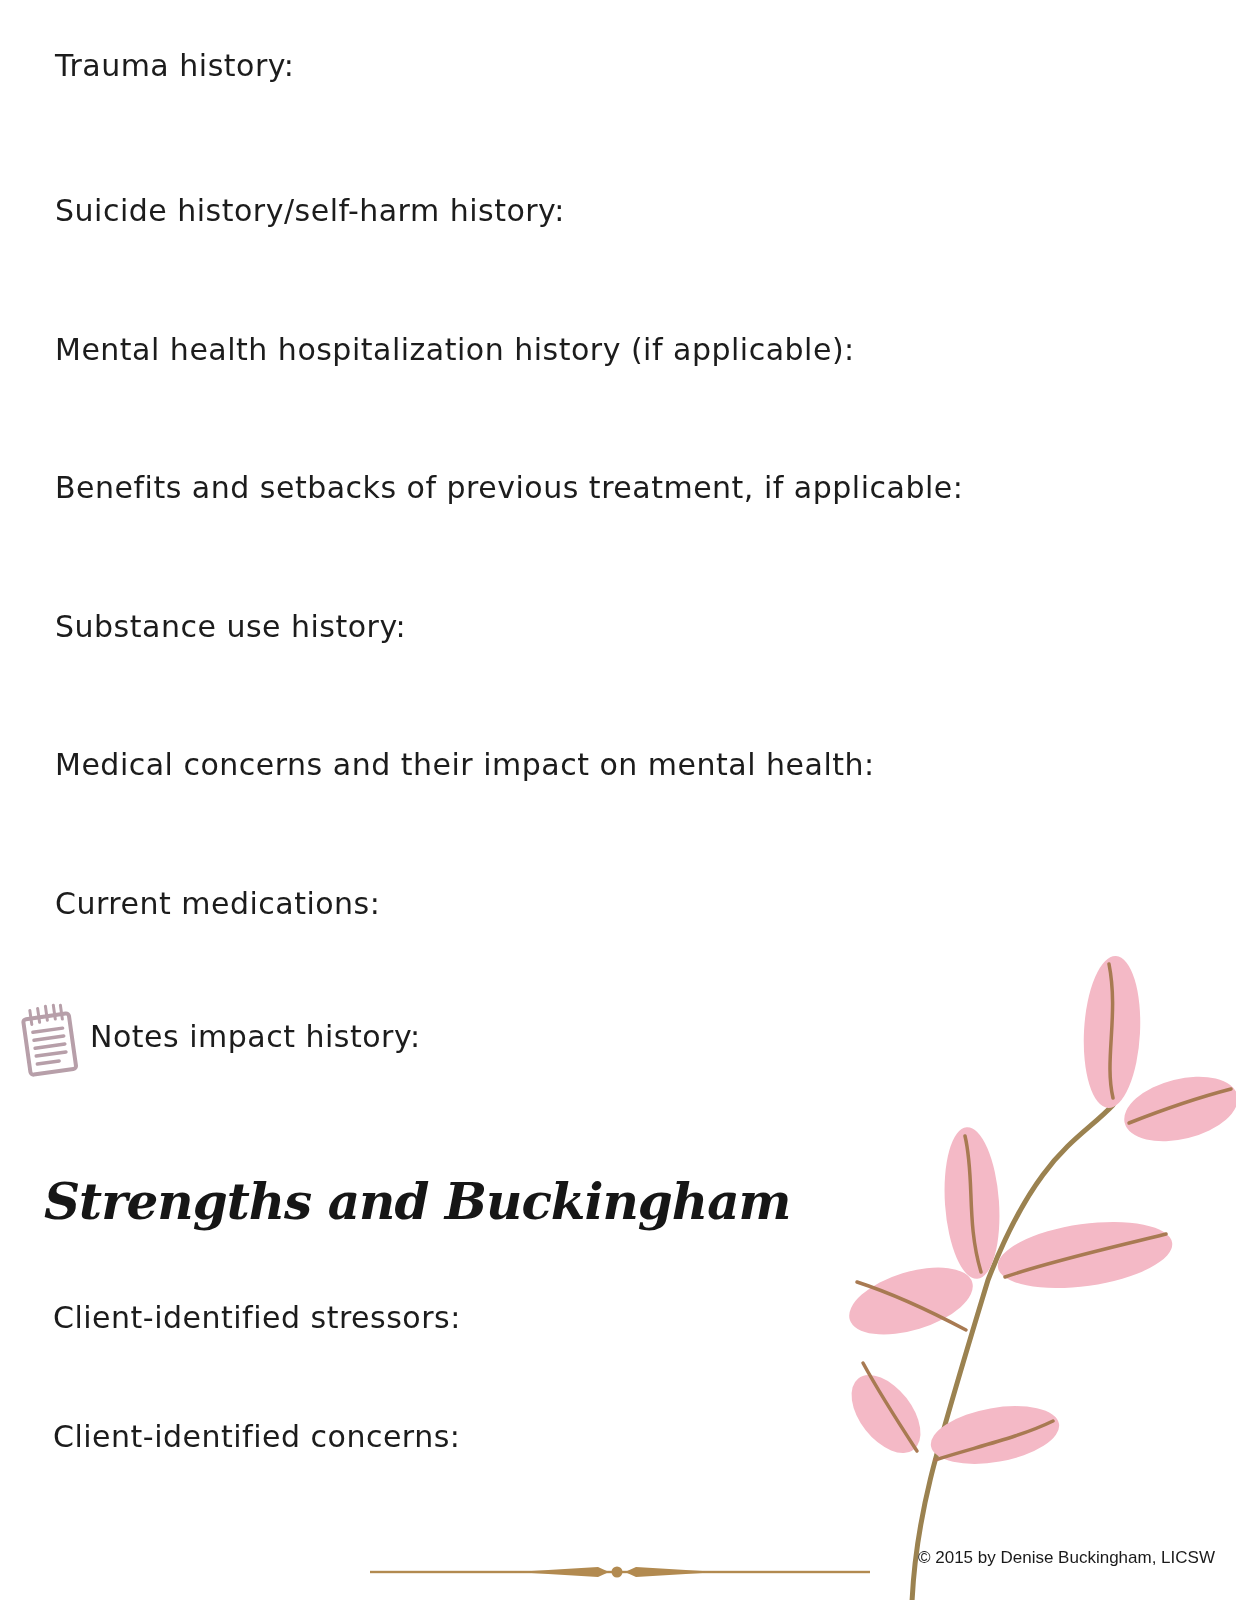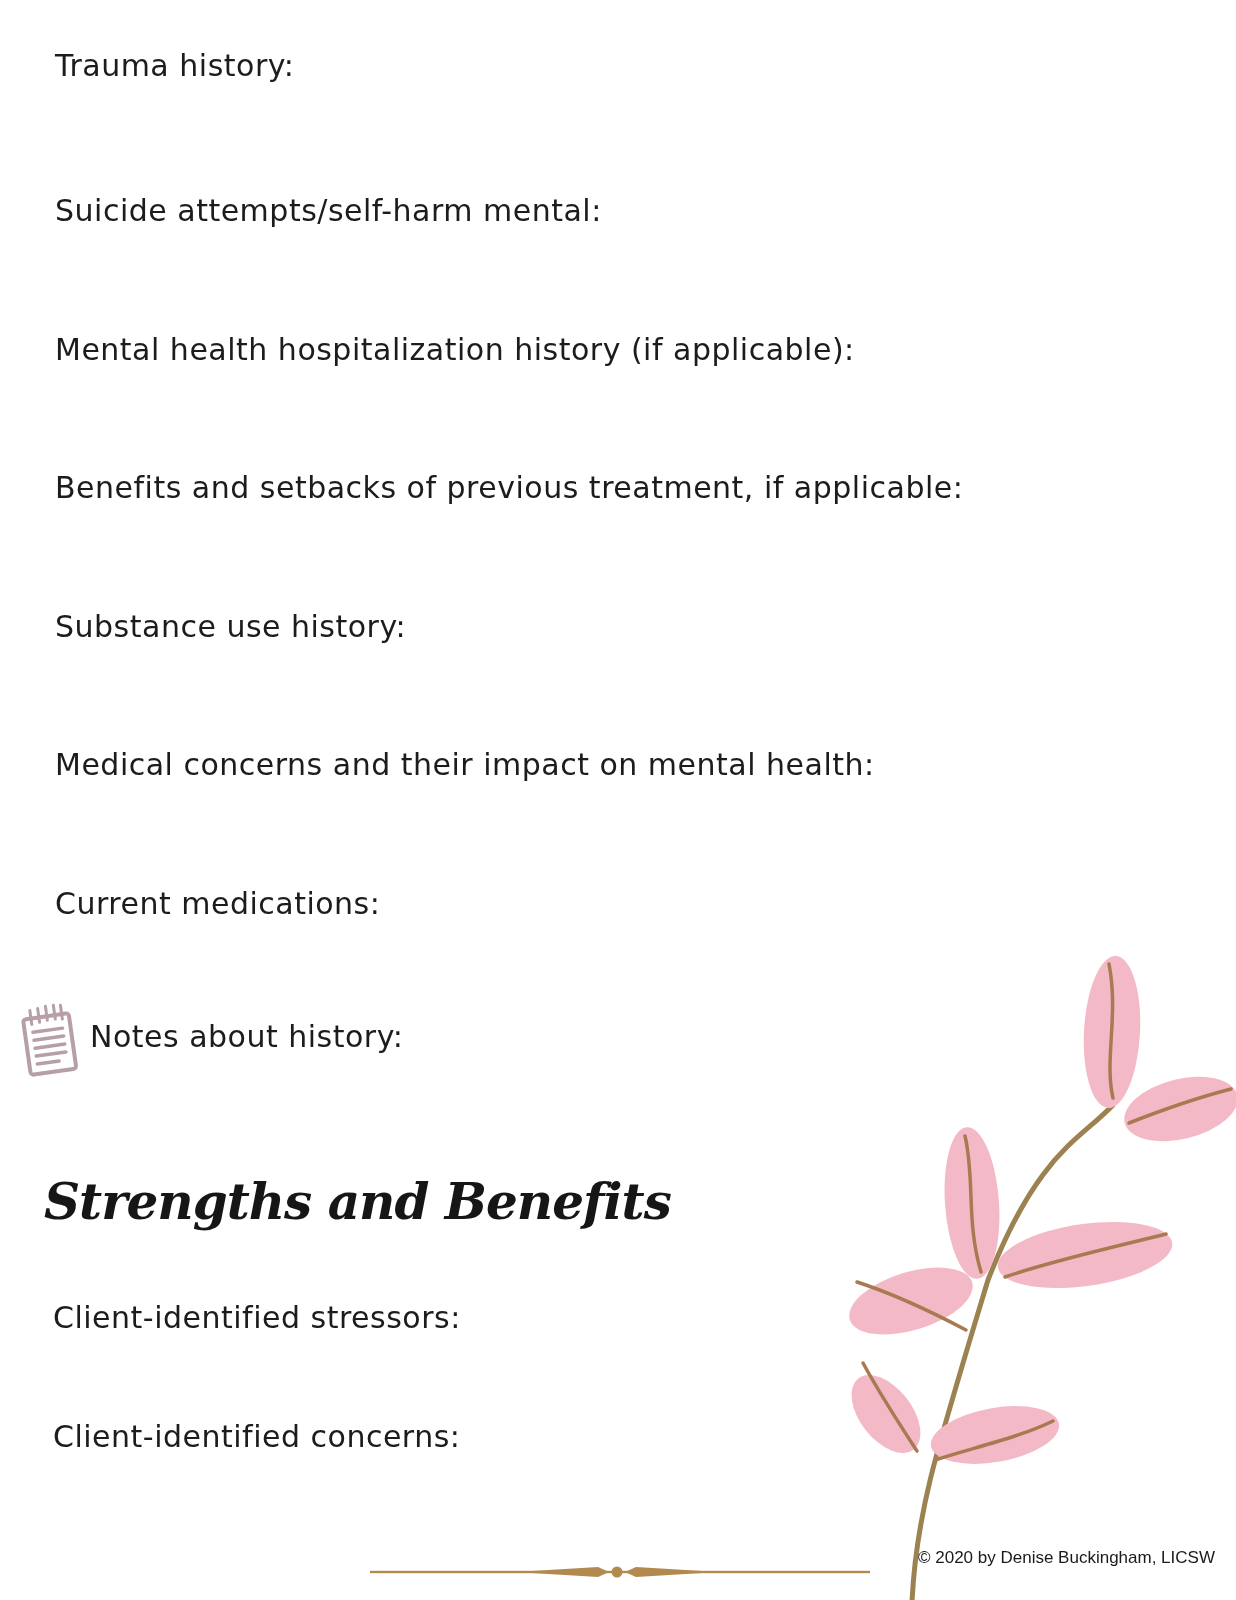--- a/index.html
+++ b/index.html
@@ -47,45 +47,45 @@
     font-family:"Liberation Sans", sans-serif;
     font-size:17px;color:#1a1a1a;white-space:nowrap;
   }
 </style>
 </head>
 <body>
 
 <div class="page">
 
   <div class="hand-label" style="top:48px">Trauma history:</div>
-  <div class="hand-label" style="top:193px">Suicide attempts/self-harm mental:</div>
+  <div class="hand-label" style="top:193px">Suicide history/self-harm history:</div>
   <div class="hand-label" style="top:470px">Benefits and setbacks of previous treatment, if applicable:</div>
   <div class="hand-label" style="top:332px">Mental health hospitalization history (if applicable):</div>
   <div class="hand-label" style="top:609px">Substance use history:</div>
   <div class="hand-label" style="top:886px">Current medications:</div>
   <div class="hand-label" style="top:747px">Medical concerns and their impact on mental health:</div>
 
   <div class="notes-row">
     <svg class="notepad-icon" viewBox="0 0 64 78">
       <rect x="8" y="16" width="46" height="56" rx="3" fill="#ffffff" class="pad-stroke" stroke-width="4"></rect>
       <line x1="16" y1="8" x2="16" y2="22" class="pad-stroke" stroke-width="3"></line>
       <line x1="24" y1="7" x2="24" y2="21" class="pad-stroke" stroke-width="3"></line>
       <line x1="32" y1="6" x2="32" y2="20" class="pad-stroke" stroke-width="3"></line>
       <line x1="40" y1="6" x2="40" y2="20" class="pad-stroke" stroke-width="3"></line>
       <line x1="47" y1="7" x2="47" y2="21" class="pad-stroke" stroke-width="3"></line>
       <line x1="16" y1="30" x2="46" y2="30" class="pad-stroke" stroke-width="3.5"></line>
       <line x1="16" y1="38" x2="46" y2="38" class="pad-stroke" stroke-width="3.5"></line>
       <line x1="16" y1="46" x2="46" y2="46" class="pad-stroke" stroke-width="3.5"></line>
       <line x1="16" y1="54" x2="46" y2="54" class="pad-stroke" stroke-width="3.5"></line>
       <line x1="16" y1="62" x2="38" y2="62" class="pad-stroke" stroke-width="3.5"></line>
     </svg>
-    <div class="notes-label">Notes about history:</div>
+    <div class="notes-label">Notes impact history:</div>
   </div>
 
-  <div class="script-heading">Strengths and Benefits</div>
+  <div class="script-heading">Strengths and Buckingham</div>
   <div class="hand-label" style="top:1300px;left:53px">Client-identified stressors:</div>
   <div class="hand-label" style="top:1419px;left:53px">Client-identified concerns:</div>
 
   <svg class="plant-svg" viewBox="0 0 1236 1600">
     <path class="stem" d="M 912 1602 C 916 1515 935 1455 988 1280 C 1038 1152 1080 1140 1113 1105"></path>
 
     <ellipse class="leaf" cx="1112" cy="1032" rx="28" ry="76" transform="rotate(3 1112 1032)"></ellipse>
     <path class="vein" d="M 1113 1098 C 1104 1060 1119 1015 1109 964"></path>
 
     <ellipse class="leaf" cx="1181" cy="1109" rx="58" ry="30" transform="rotate(-14 1181 1109)"></ellipse>
@@ -107,15 +107,15 @@
     <path class="vein" d="M 935 1460 C 975 1447 1018 1438 1053 1421"></path>
   </svg>
 
   <svg class="divider-svg" viewBox="0 0 500 22">
     <rect class="gold" x="0" y="9.8" width="500" height="2.4"></rect>
     <polygon class="gold" points="145,11 228,6 239,11 228,16"></polygon>
     <circle class="gold" cx="247" cy="11" r="5.5"></circle>
     <polygon class="gold" points="349,11 266,6 255,11 266,16"></polygon>
   </svg>
 
-  <div class="copyright">© 2020 by Denise Buckingham, LICSW</div>
+  <div class="copyright">© 2015 by Denise Buckingham, LICSW</div>
 
 </div>
 
 </body></html>

